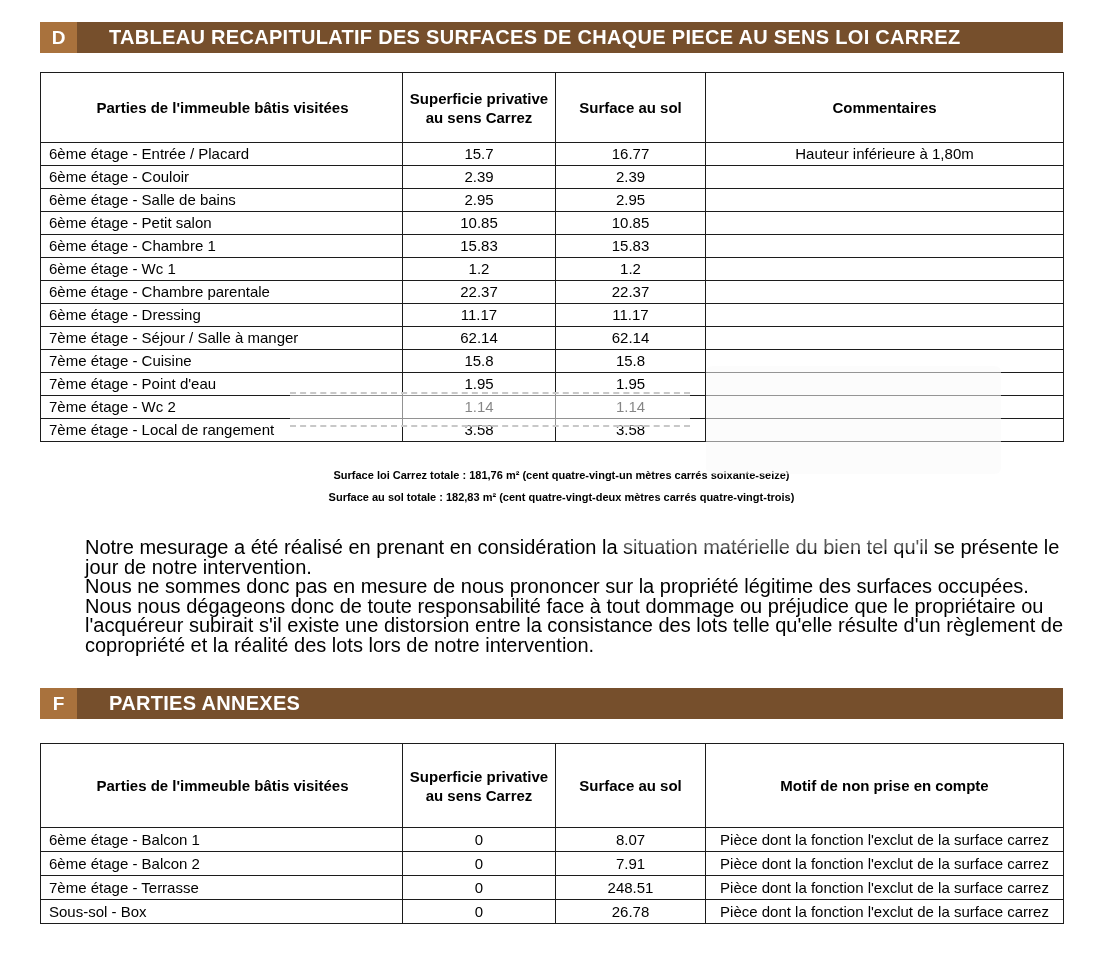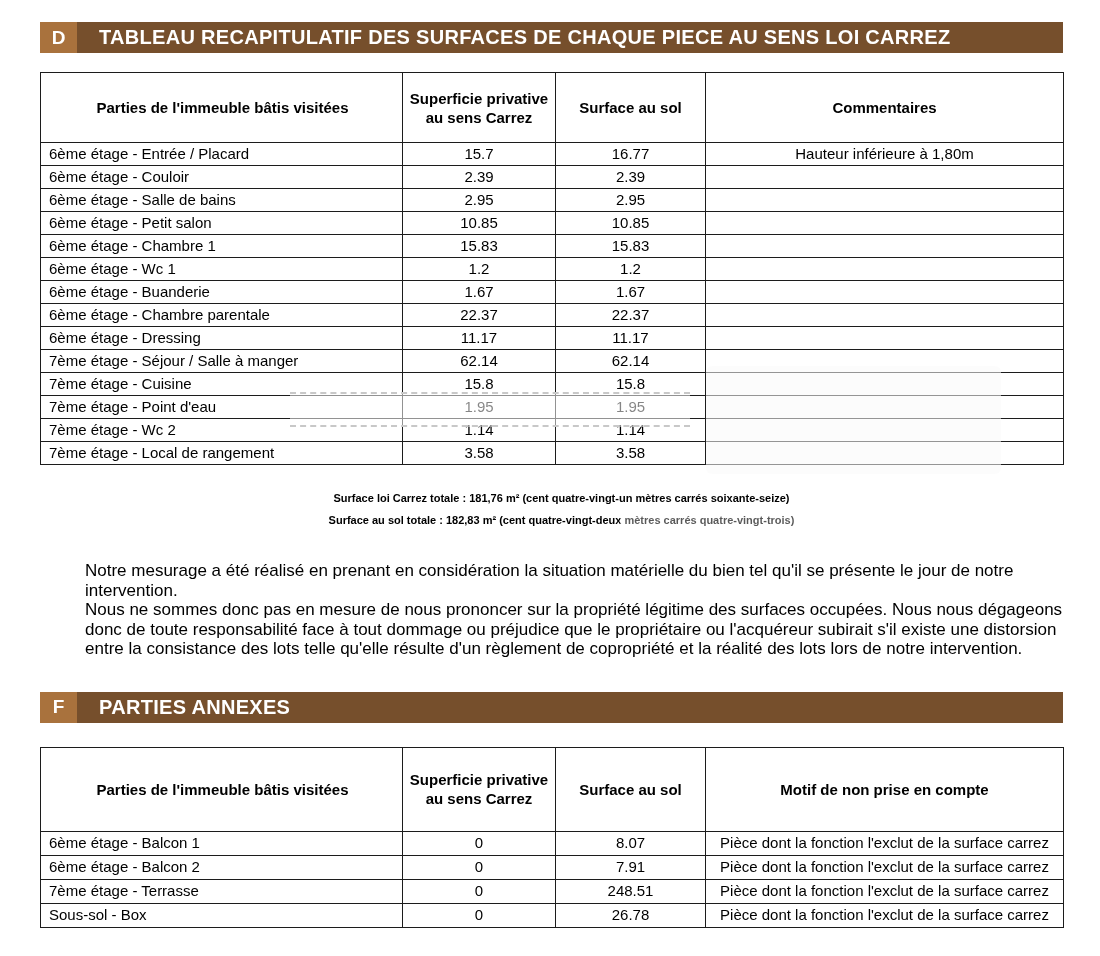--- a/index.html
+++ b/index.html
@@ -22,21 +22,21 @@
   .section-bar.first { margin-top: 22px; }
   .section-bar.second { margin-top: 33px; }
   .section-letter {
     width: 37px; flex: 0 0 37px;
     background: #A9723D;
     color: #fff; font-weight: bold; font-size: 19px;
     display: flex; align-items: center; justify-content: center;
   }
   .section-title {
     color: #fff; font-weight: bold; font-size: 20px; letter-spacing: 0.3px;
-    display: flex; align-items: center; padding-left: 22px;
+    display: flex; align-items: center; padding-left: 32px;
     white-space: nowrap;
   }
 
   
   table {
     border-collapse: collapse;
     table-layout: fixed;
     width: 1023px;
     margin: 0 37px 0 40px;
   }
@@ -65,21 +65,21 @@
     font-weight: bold;
     font-size: 11px;
     line-height: 22px;
     padding-left: 23px;
   }
 
   
   .notes {
     margin: 30px 30px 0 85px;
     width: 985px;
-    font-size: 17px;
+    font-size: 20px;
     line-height: 19.5px;
     text-align: left;
   }
 
   
   .watermark { position: absolute; pointer-events: none; z-index: 5; }
   .wm-dash {
     left: 290px; top: 392px; width: 400px; height: 35px;
     border-top: 2px dashed #c8c8c8;
     border-bottom: 2px dashed #c8c8c8;
@@ -151,26 +151,20 @@
           <td>15.83</td>
           <td></td>
         </tr>
         <tr>
           <td class="cell-label">6ème étage - Wc 1</td>
           <td>1.2</td>
           <td>1.2</td>
           <td></td>
         </tr>
         <tr>
-          <td class="cell-label">6ème étage - Buanderie</td>
-          <td>1.67</td>
-          <td>1.67</td>
-          <td></td>
-        </tr>
-        <tr>
           <td class="cell-label">6ème étage - Chambre parentale</td>
           <td>22.37</td>
           <td>22.37</td>
           <td></td>
         </tr>
         <tr>
           <td class="cell-label">6ème étage - Dressing</td>
           <td>11.17</td>
           <td>11.17</td>
           <td></td>

